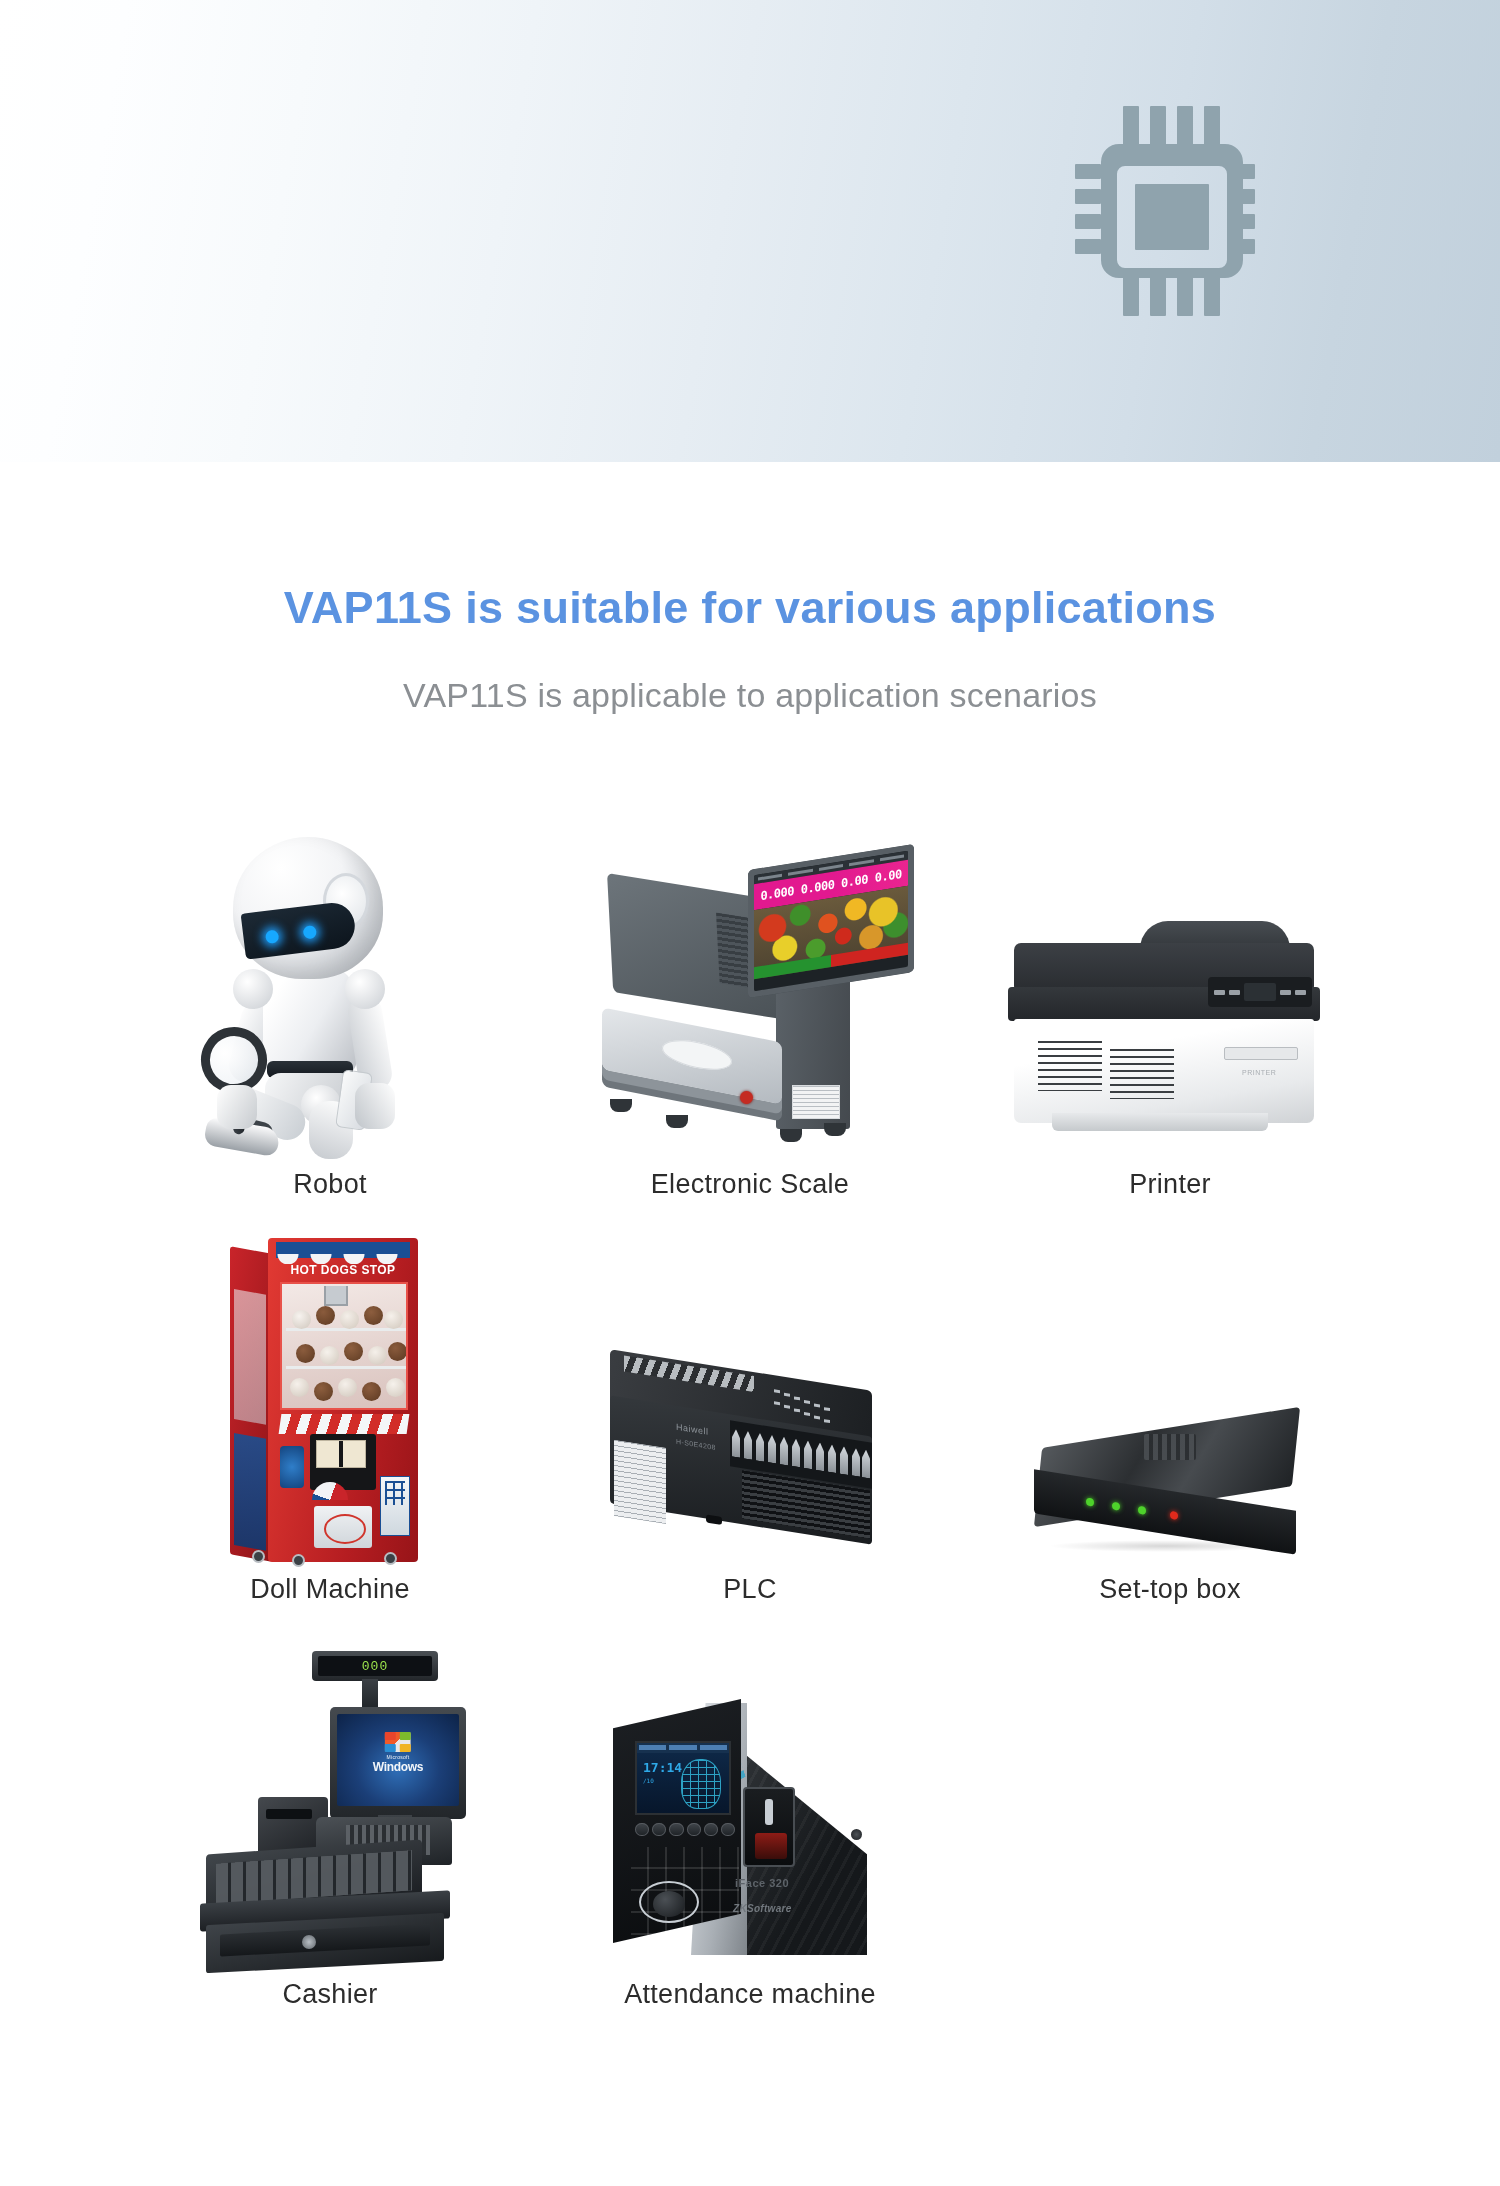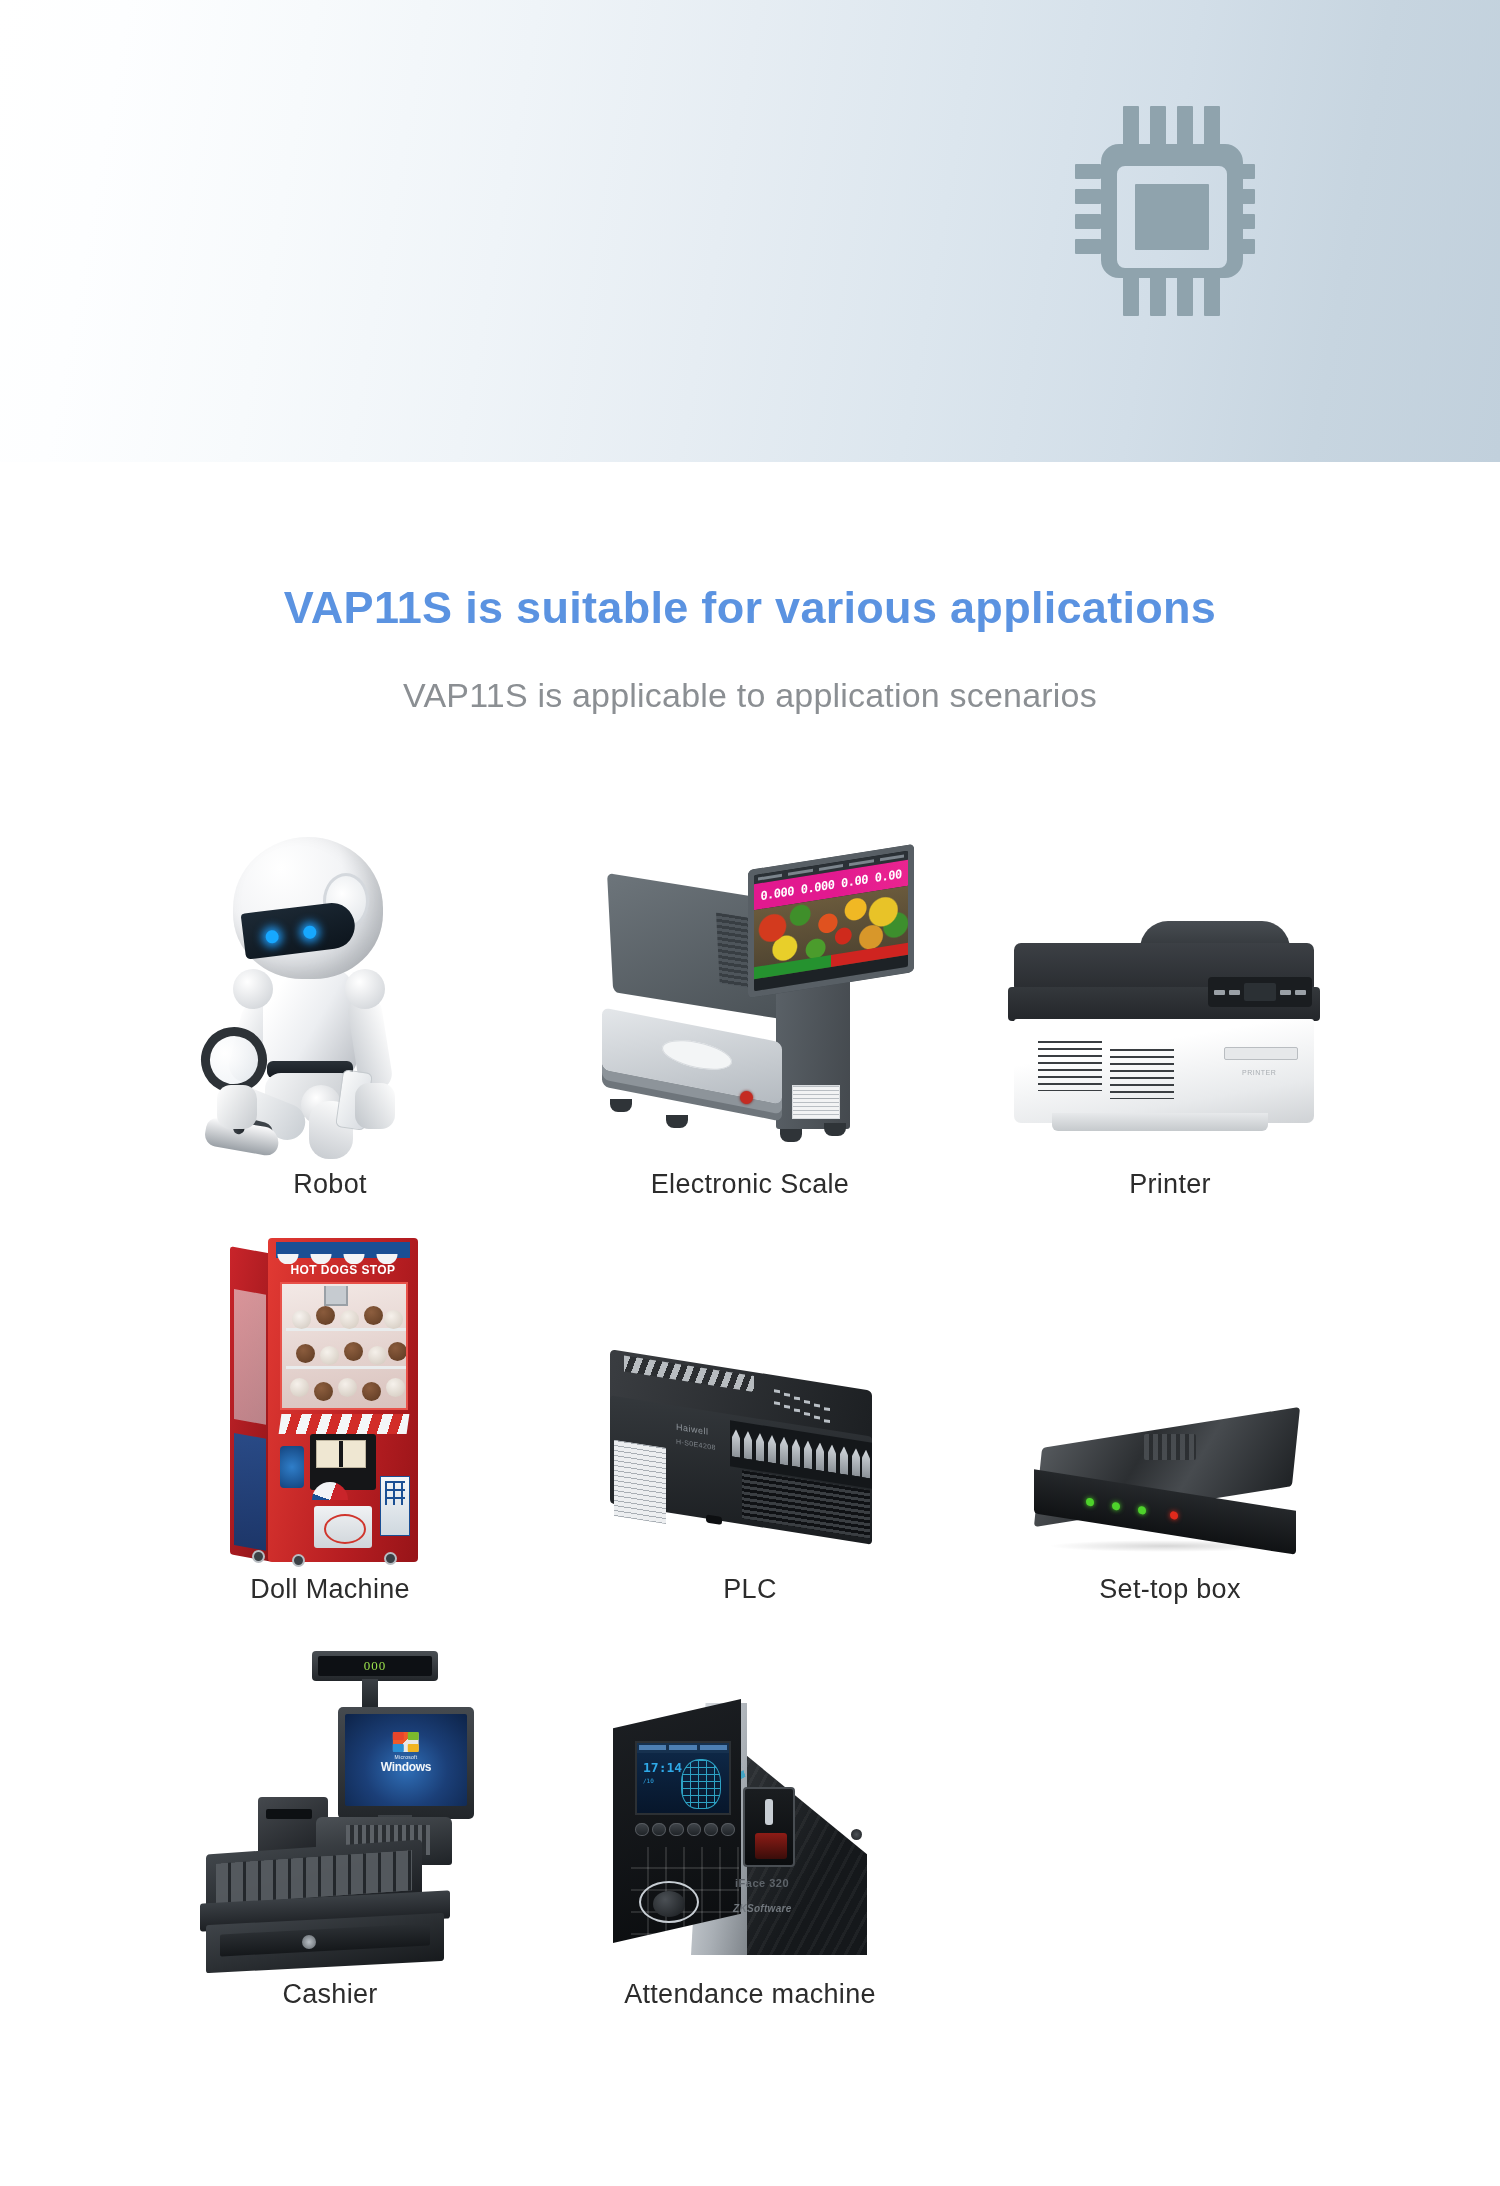--- a/index.html
+++ b/index.html
@@ -534,30 +534,30 @@
   
   .ca{ width:280px; height:326px; }
   .ca-vfd{
     position:absolute; left:122px; top:4px; width:126px; height:30px;
     background:linear-gradient(#4a4f54,#22262a); border-radius:4px;
   }
   .ca-vfd-s{
     position:absolute; left:6px; top:5px; right:6px; bottom:5px;
     background:#0d1014; border-radius:2px;
     display:flex; align-items:center; justify-content:center;
-    font-family:Liberation Serif, serif; font-size:13px;
+    font-family:Liberation Mono, monospace; font-size:13px;
     color:#9ce34c; letter-spacing:1px;
   }
   .ca-vfd-stem{
     position:absolute; left:172px; top:32px; width:16px; height:34px;
     background:linear-gradient(#3b4045,#1d2125);
   }
   .ca-mon{
     position:absolute; left:140px; top:60px; width:136px; height:112px;
-    background:linear-gradient(#454a4f,#22262a); border-radius:5px;margin-left:8px;
+    background:linear-gradient(#454a4f,#22262a); border-radius:5px;
   }
   .ca-mon-s{
     position:absolute; left:7px; top:7px; right:7px; bottom:13px;
     background:radial-gradient(ellipse at 50% 60%, #2f6fb8 0%, #1b3f78 48%, #0d2348 100%);
     overflow:hidden; border-radius:2px;
   }
   .ca-win{
     position:absolute; left:50%; top:42%; transform:translate(-50%,-50%);
     text-align:center; color:#f3f6f9;
   }

